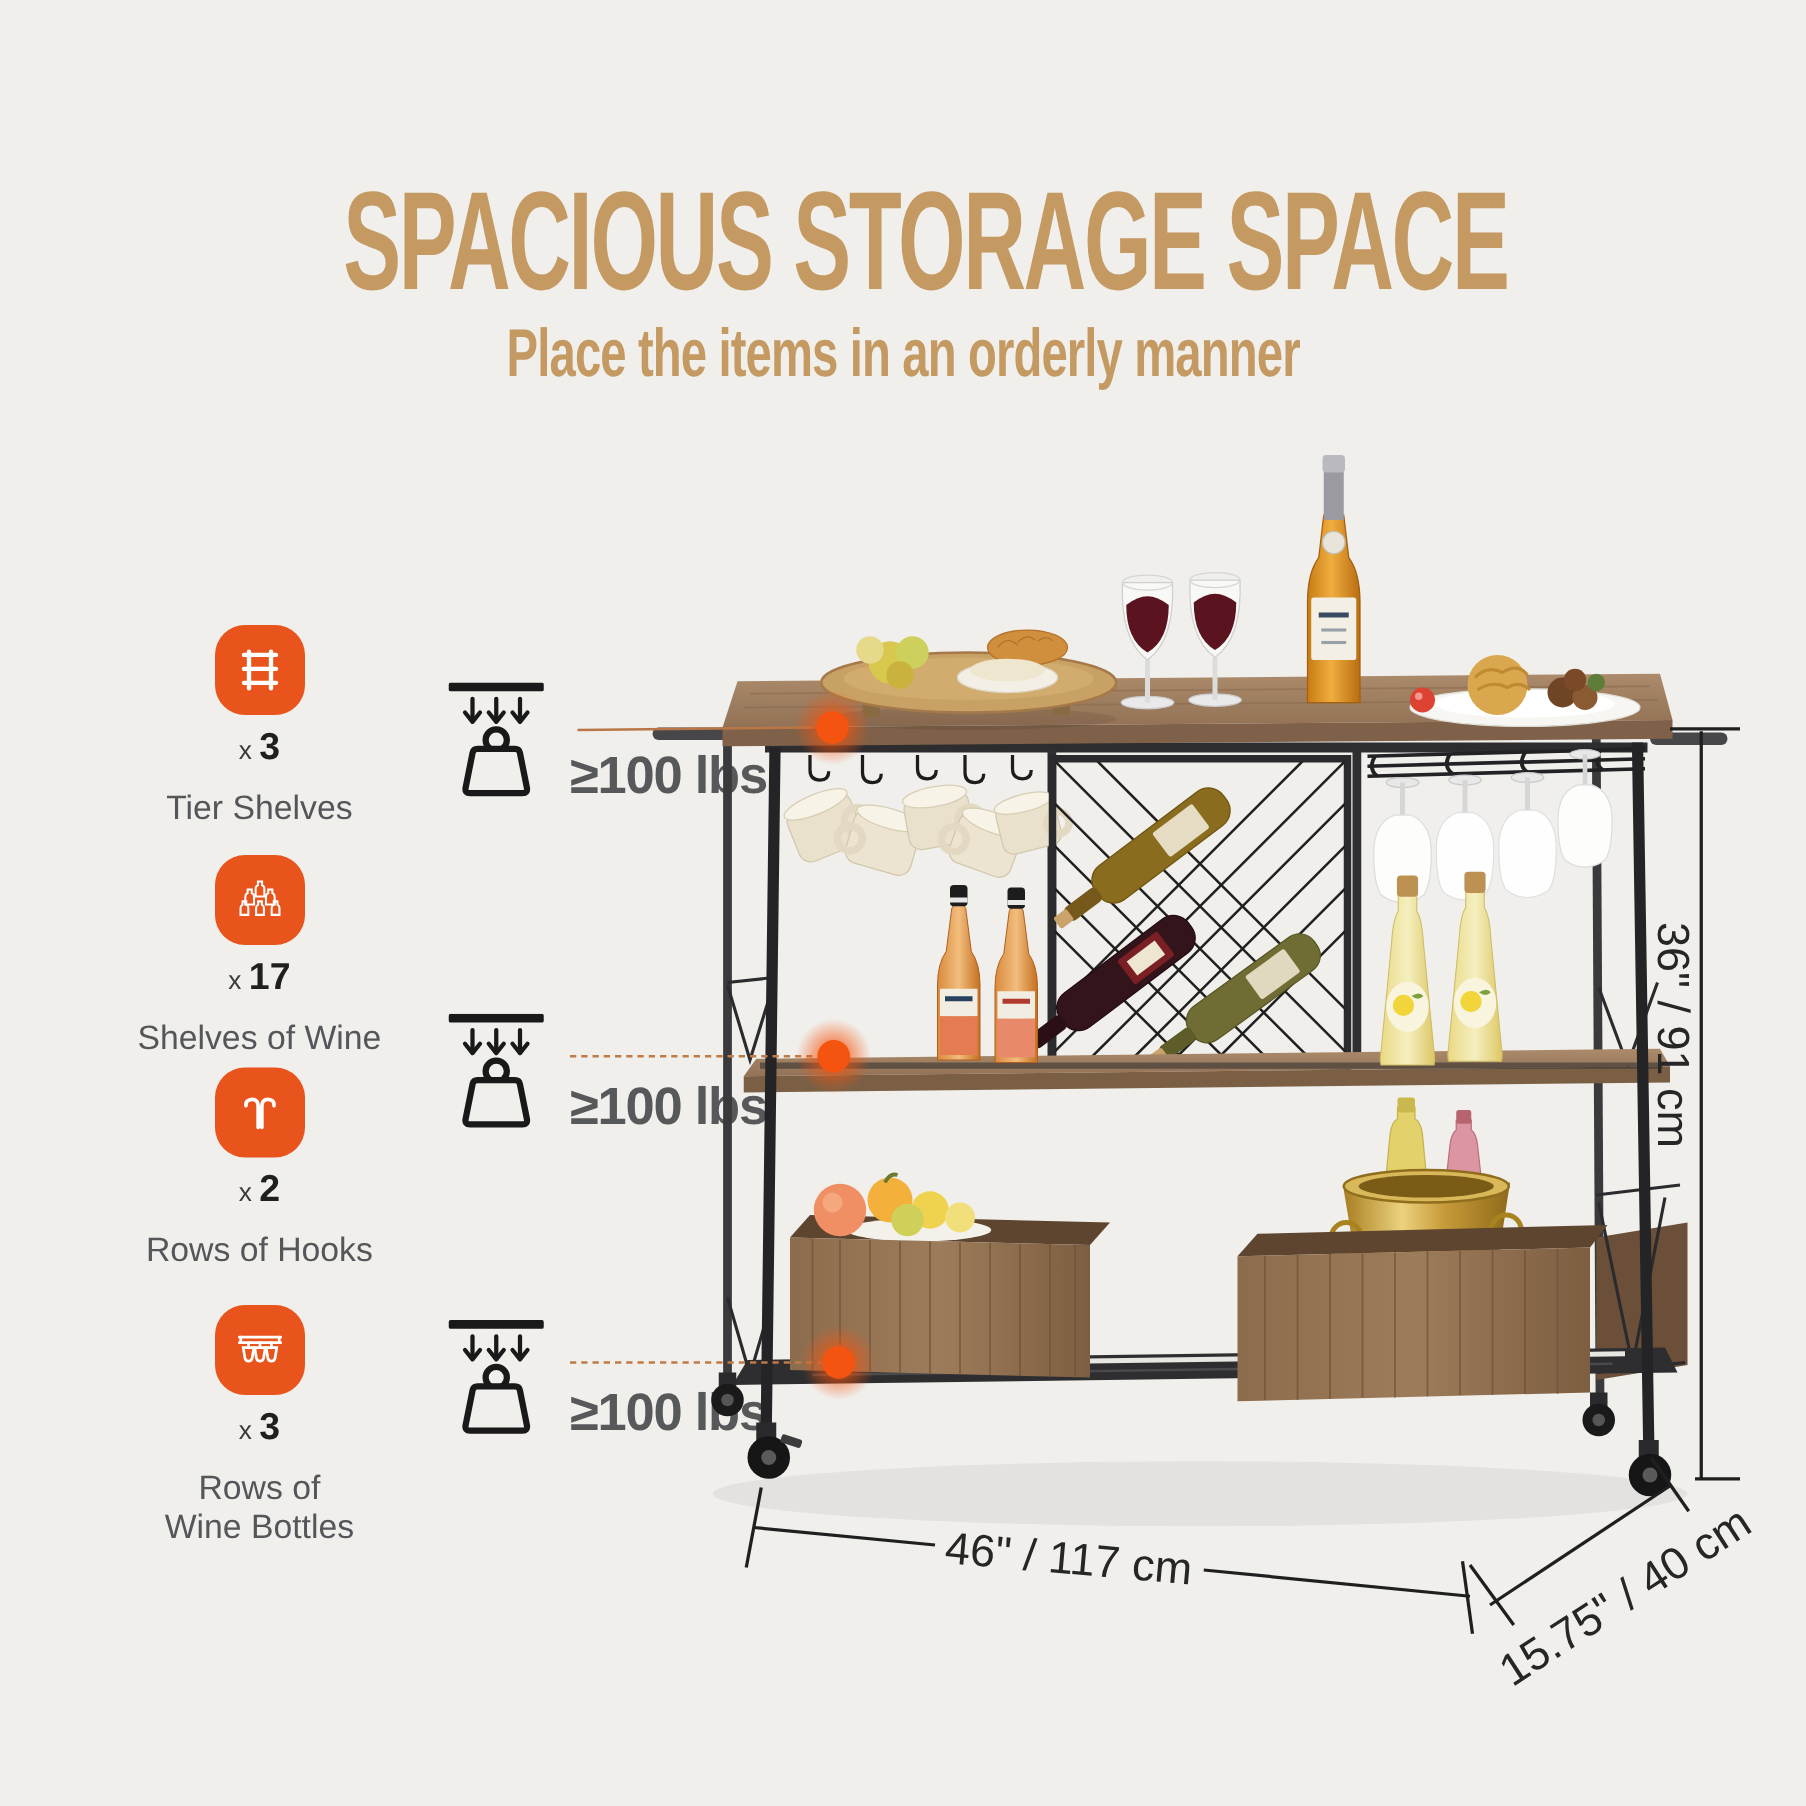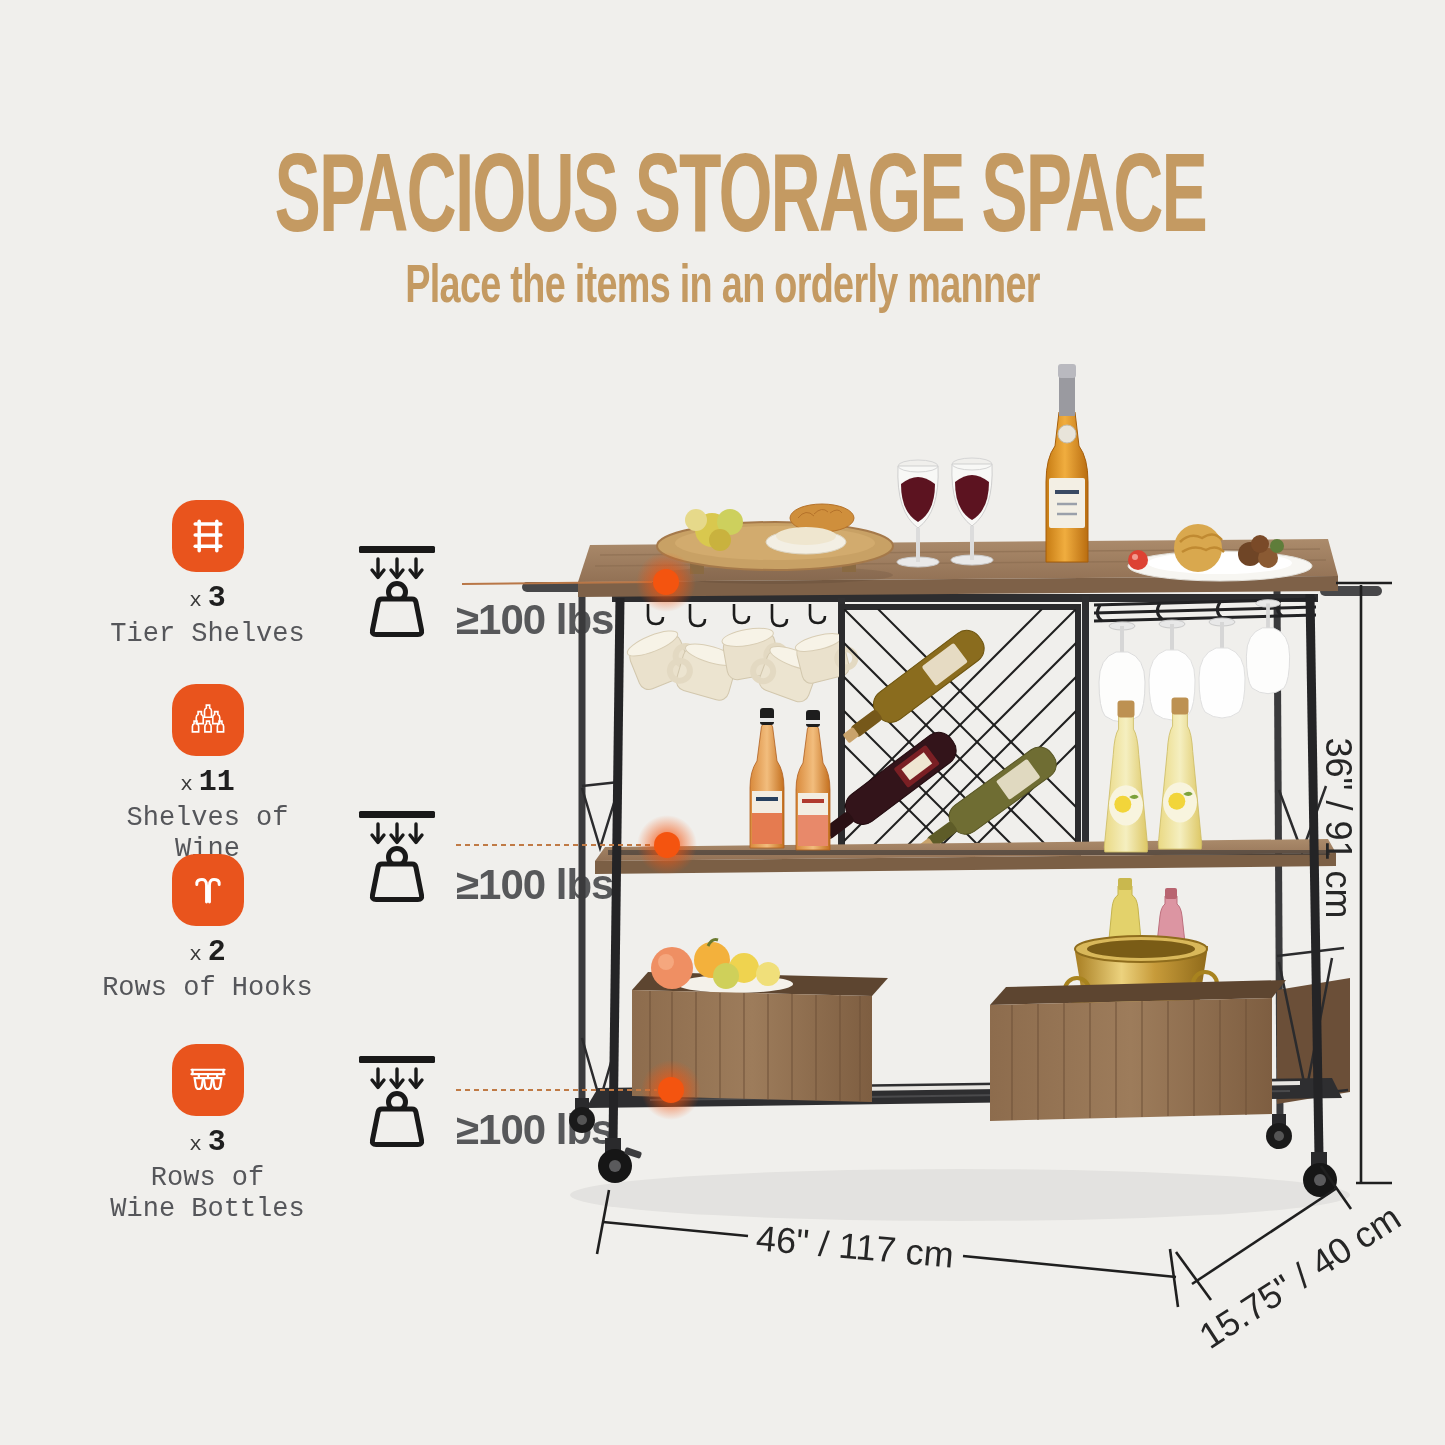--- a/index.html
+++ b/index.html
@@ -8,27 +8,27 @@
 
   
   .title{position:absolute;left:0;top:128px;width:100%;text-align:center;
          font-size:112px;font-weight:700;color:#c49a62;letter-spacing:-3px;
          transform:scaleX(.62);transform-origin:center;white-space:nowrap;}
   .subtitle{position:absolute;left:0;top:252px;width:100%;text-align:center;
          font-size:54px;font-weight:700;color:#c49a62;letter-spacing:-1px;
          transform:scaleX(.70);transform-origin:center;white-space:nowrap;}
 
   
-  .feature{position:absolute;left:100px;width:215px;text-align:center;font-family:Liberation Mono, monospace;}
+  .feature{position:absolute;left:100px;width:215px;text-align:center;}
   .feature .badge{width:72px;height:72px;margin:0 auto;background:#e9541d;border-radius:24px;
                   display:flex;align-items:center;justify-content:center;}
   .feature .count{margin-top:9px;color:#1f1f1f;}
   .feature .count .x{font-size:21px;color:#3a3a3a;margin-right:6px;}
   .feature .count .n{font-size:30px;font-weight:700;}
-  .feature .lbl{margin-top:4px;font-size:27px;line-height:31px;color:#55565a;white-space:pre-line;}
+  .feature .lbl{margin-top:16px;font-size:27px;line-height:31px;color:#55565a;white-space:pre-line;}
 
   
   .load{position:absolute;left:358px;display:flex;align-items:flex-end;}
   .load .txt{font-size:42px;font-weight:700;color:#57585a;margin-left:18px;margin-bottom:2px;letter-spacing:-1px;}
 
   
   .dim{position:absolute;font-size:36px;color:#262626;white-space:nowrap;}
   .dim.w{left:855px;top:1247px;transform:translate(-50%,-50%) rotate(5deg);}
   .dim.h{left:1338px;top:828px;transform:translate(-50%,-50%) rotate(90deg);}
   .dim.d{left:1300px;top:1277px;transform:translate(-50%,-50%) rotate(-33deg);}
@@ -64,21 +64,21 @@
         <g>
           <path d="M11.1,5.5 v-1.6 h1.8 v1.6 q1,.4 1,1.6 v3.4 h-3.8 v-3.4 q0-1.2 1-1.6z"></path>
           <path d="M6.6,9 v-1.6 h1.8 v1.6 q1,.4 1,1.6 v3.4 h-3.8 v-3.4 q0-1.2 1-1.6z"></path>
           <path d="M15.6,9 v-1.6 h1.8 v1.6 q1,.4 1,1.6 v3.4 h-3.8 v-3.4 q0-1.2 1-1.6z"></path>
           <path d="M4.4,14 v-1.4 h1.6 v1.4 q.9,.4 .9,1.5 v3 h-3.4 v-3 q0-1.1 .9-1.5z"></path>
           <path d="M11.2,14 v-1.4 h1.6 v1.4 q.9,.4 .9,1.5 v3 h-3.4 v-3 q0-1.1 .9-1.5z"></path>
           <path d="M18,14 v-1.4 h1.6 v1.4 q.9,.4 .9,1.5 v3 h-3.4 v-3 q0-1.1 .9-1.5z"></path>
         </g>
       </svg>
     </div>
-    <div class="count"><span class="x">x</span><span class="n">11</span></div>
+    <div class="count"><span class="x">x</span><span class="n">17</span></div>
     <div class="lbl">Shelves of Wine</div>
   </div>
 
   <div class="feature" style="top:854px">
     <div class="badge">
       <svg width="44" height="44" viewBox="0 0 24 24" fill="none" stroke="#fff" stroke-width="1.6" stroke-linecap="round">
         <path d="M11.2,18.5 V9.5 Q11.2,5.6 7.6,6.4 Q5.6,6.9 5.9,9"></path>
         <path d="M12.8,18.5 V9.5 Q12.8,5.6 16.4,6.4 Q18.4,6.9 18.1,9"></path>
       </svg>
     </div>

